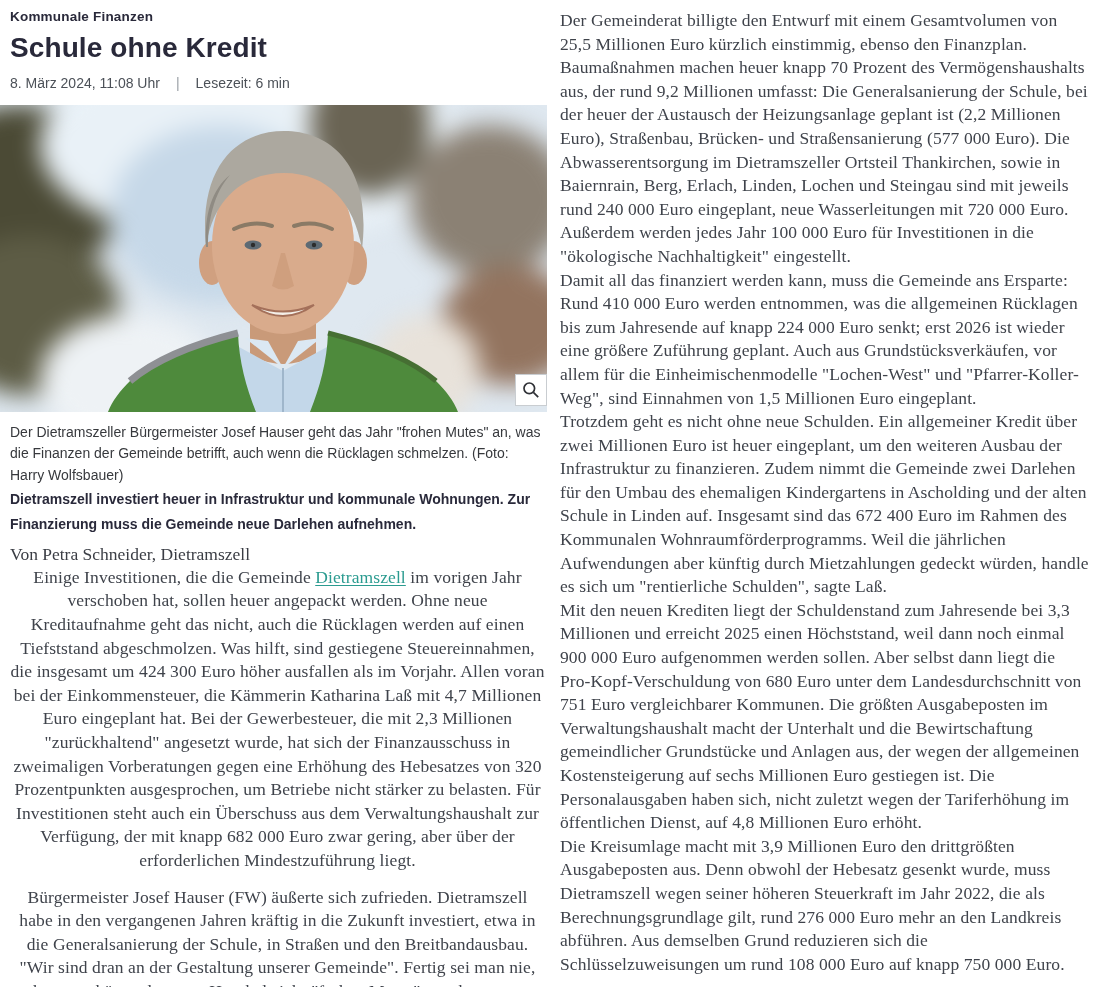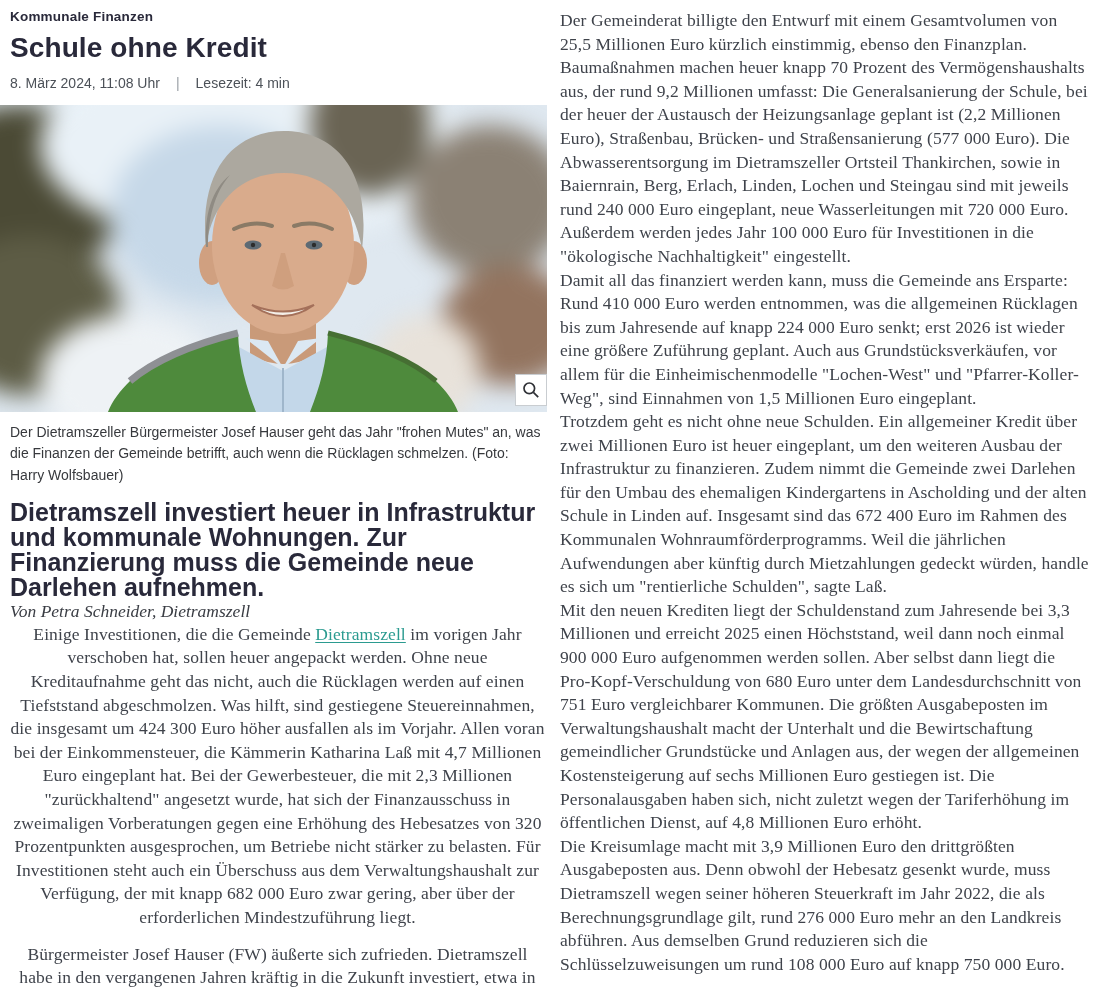--- a/index.html
+++ b/index.html
@@ -27,25 +27,25 @@
          overflow:hidden;background:#dfe8f0;}
   .photo .bg{position:absolute;inset:-20px;filter:blur(12px);}
   .blob{position:absolute;border-radius:50%;}
   .photo svg.person{position:absolute;left:0;top:0;}
   .zoom-btn{position:absolute;right:0;bottom:6px;width:32px;height:32px;
             background:#ffffff;border:1px solid #c9cdd1;display:flex;
             align-items:center;justify-content:center;cursor:pointer;}
 
   .caption{margin-top:10px;font-size:14px;line-height:1.55;color:#37393d;}
 
-  .lede{margin-top:13px;font-size:25px;line-height:25px;font-weight:700;
+  .lede{margin-top:0;font-size:14px;line-height:25px;font-weight:700;
         color:#29293a;}
 
-  .byline{font-family:"Liberation Serif",serif;
-          font-style:italic;font-size:17.5px;line-height:23px;color:#3a3d44;}
+  .byline{margin-top:6px;font-family:"Liberation Serif",serif;
+          font-size:17.5px;line-height:23px;color:#3a3d44;}
 
   .body-text{font-family:Liberation Serif, serif;font-size:17.5px;
              line-height:23.6px;color:#3f434b;letter-spacing:.1px;}
   .col-left .body-text p{margin:0;text-align:center;}
   .col-left .body-text p + p{margin-top:13px;}
 
   .link{color:#2b9b90;text-decoration:underline;
         text-decoration-color:#2b9b90;text-underline-offset:2px;cursor:pointer;}
 
   
@@ -59,21 +59,21 @@
 
   <div class="col-left">
 
     <div class="kicker inset">Kommunale Finanzen</div>
 
     <h1 class="headline inset" style="margin-bottom:0;">Schule ohne Kredit</h1>
 
     <div class="meta inset">
       <span>8. März 2024, 11:08 Uhr</span>
       <span class="sep">|</span>
-      <span>Lesezeit: 4 min</span>
+      <span>Lesezeit: 6 min</span>
     </div>
 
     <div class="photo">
       <div class="bg">
         <div class="blob" style="left:-60px;top:20px;width:200px;height:180px;background:#4b4a35;"></div>
         <div class="blob" style="left:-40px;top:150px;width:180px;height:160px;background:#5d5c45;"></div>
         <div class="blob" style="left:60px;top:-40px;width:420px;height:200px;background:#e9f1f7;"></div>
         <div class="blob" style="left:330px;top:-30px;width:120px;height:140px;background:#6a6454;"></div>
         <div class="blob" style="left:430px;top:40px;width:160px;height:150px;background:#8b8174;"></div>
         <div class="blob" style="left:460px;top:180px;width:140px;height:120px;background:#93745f;"></div>

